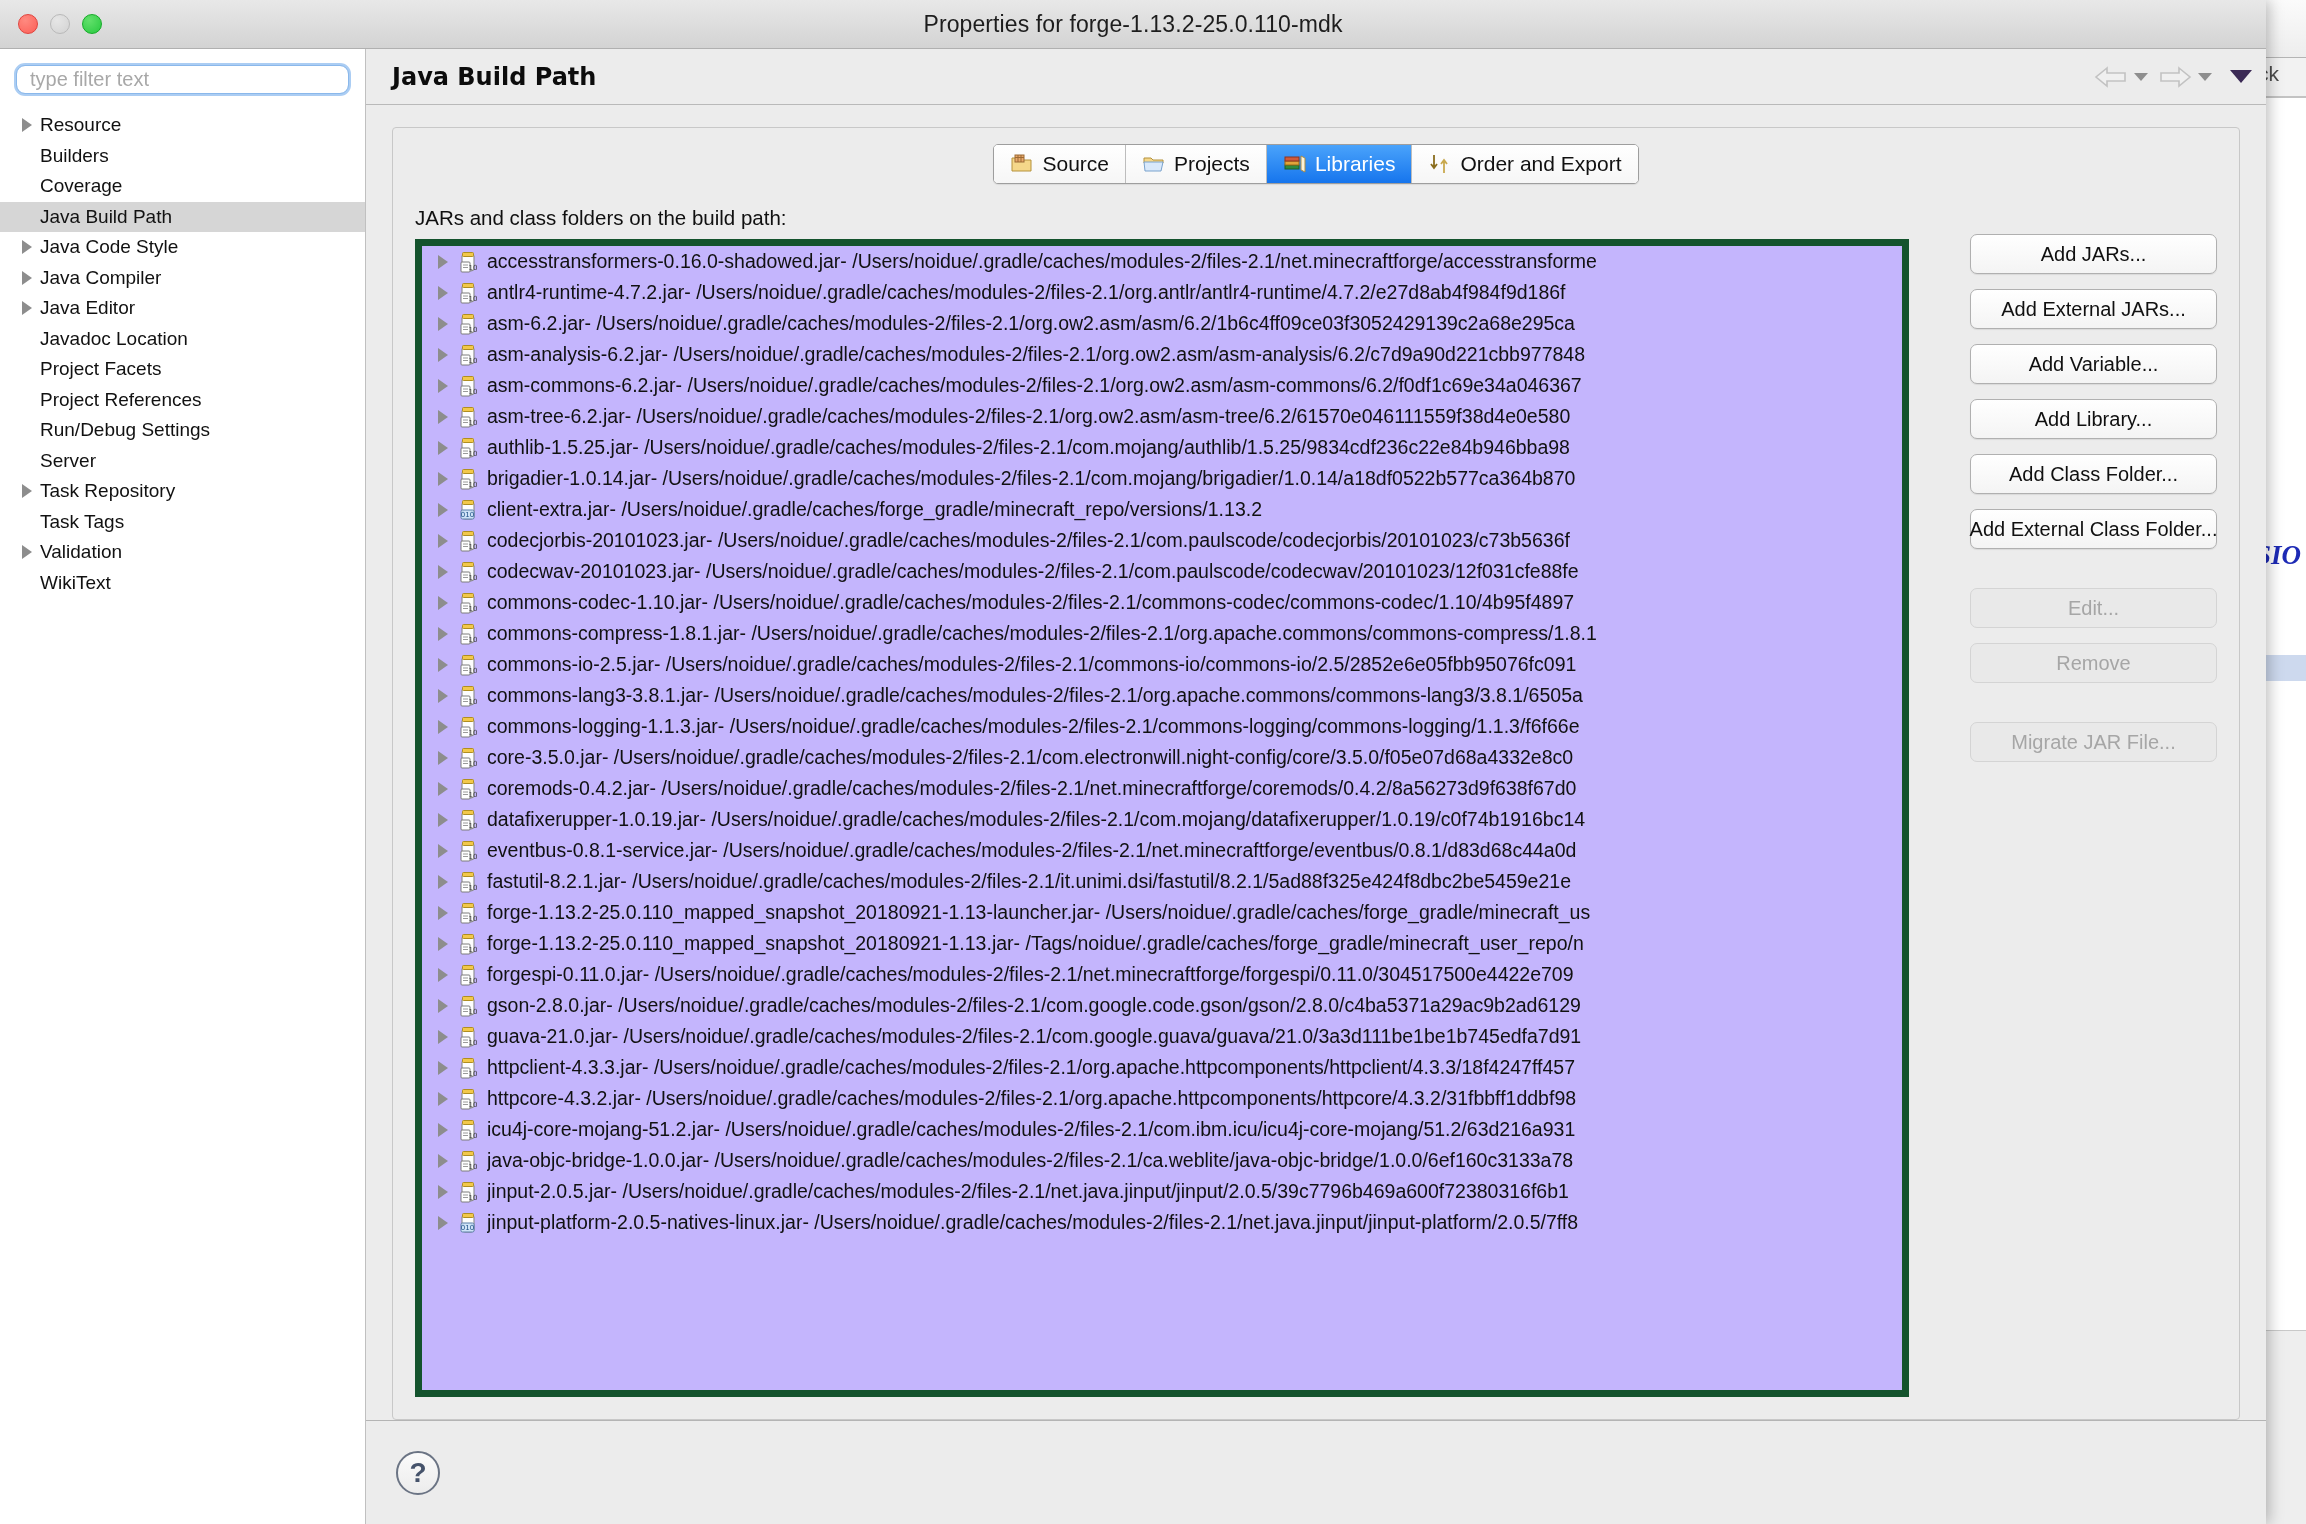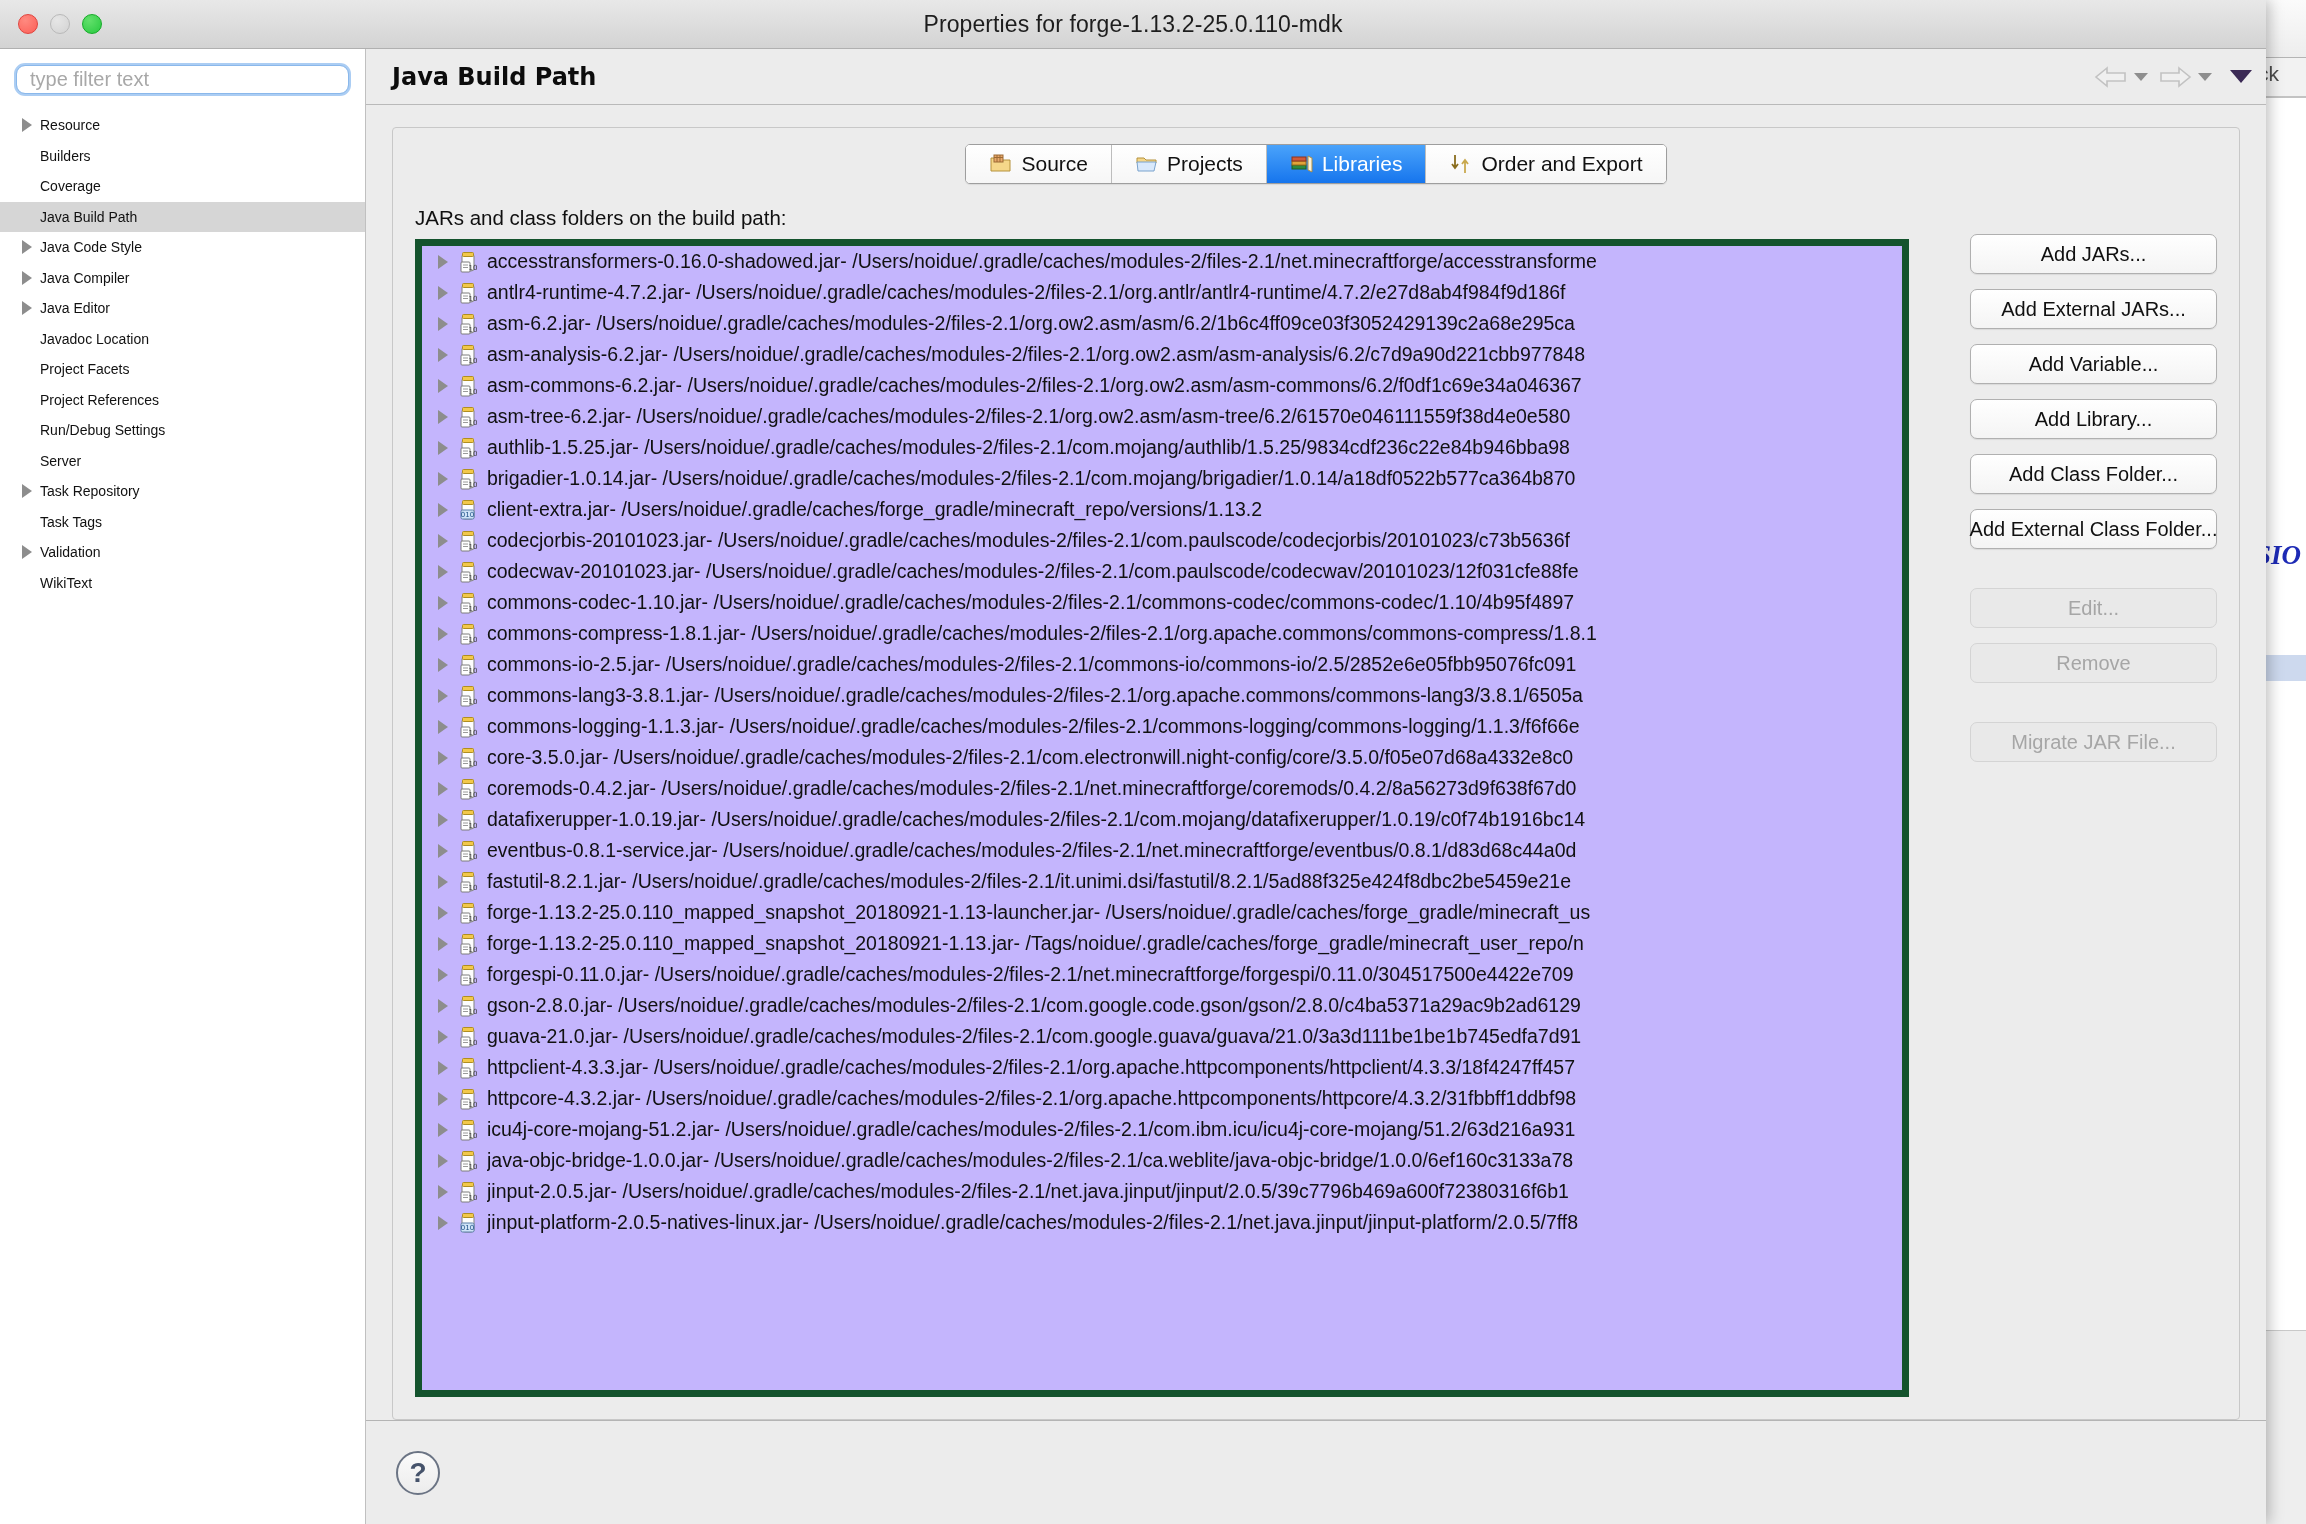--- a/index.html
+++ b/index.html
@@ -99,21 +99,21 @@
     font-size: 20px; color: #111;
     padding: 0 13px;
     font-family: inherit;
   }
   #filter-input::placeholder { color: #a8a8a8; }
   #tree { flex: 1 1 auto; overflow: hidden; padding-top: 6px; }
   .tree-item {
     height: 30.5px;
     display: flex; align-items: center;
     padding-left: 16px;
-    font-size: 14px; color: #111;
+    font-size: 19px; color: #111;
     white-space: nowrap; cursor: default;
   }
   .tree-item.selected { background: #d6d6d6; }
   .tw {
     width: 22px; flex: 0 0 22px;
     display: flex; align-items: center; justify-content: center;
   }
   .tw svg { display: block; }
   .tree-label { padding-left: 2px; }
 
@@ -158,21 +158,21 @@
   #tabs {
     display: flex;
     border: 1px solid #9e9e9e;
     border-radius: 5px;
     overflow: hidden;
     background: #fff;
     box-shadow: 0 1px 1px rgba(0,0,0,.08);
   }
   .tab {
     display: flex; align-items: center; gap: 8px;
-    padding: 0 23px; height: 38px;
+    padding: 0 16px; height: 38px;
     font-size: 21px; color: #111;
     background: linear-gradient(#ffffff, #f6f6f6);
     border-right: 1px solid #bdbdbd;
     white-space: nowrap; cursor: default;
   }
   .tab:last-child { border-right: none; }
   .tab.active {
     background: linear-gradient(#4aa3fb, #1675ed);
     color: #ffffff;
   }

